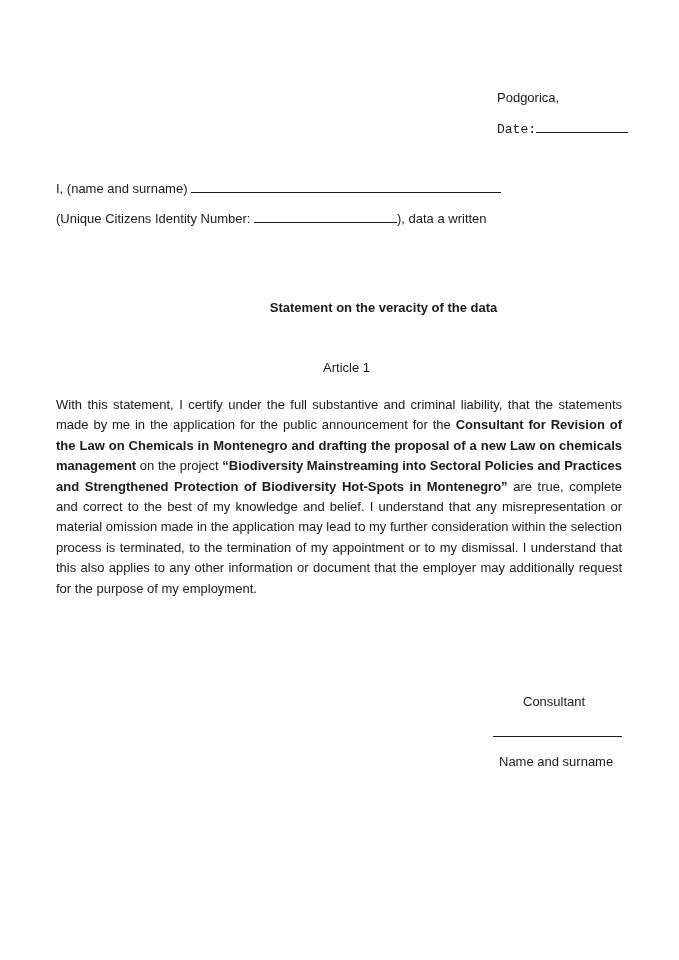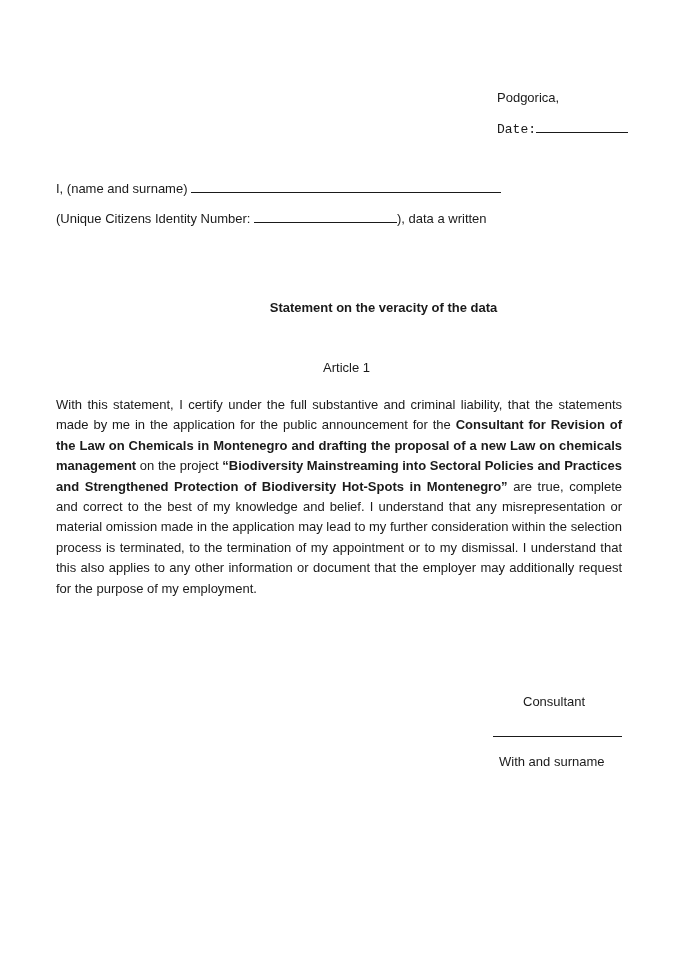--- a/index.html
+++ b/index.html
@@ -40,15 +40,15 @@
   </div>
 
   <div class="abs title" style="left:0; width:679px; text-align:center; top:300px;padding-left:44px;">Statement on the veracity of the data</div>
 
   <div class="abs" style="left:0; width:679px; text-align:center; top:360px;margin-left:7px;">Article 1</div>
 
   <div class="para"><span>With this statement, I certify under the full substantive and criminal liability, that the statements made by me in the application for the public announcement for the </span><b>Consultant for Revision of the Law on Chemicals in Montenegro and drafting the proposal of a new Law on chemicals management</b><span> on the project </span><b>“Biodiversity Mainstreaming into Sectoral Policies and Practices and Strengthened Protection of Biodiversity Hot-Spots in Montenegro”</b><span> are true, complete and correct to the best of my knowledge and belief. I understand that any misrepresentation or material omission made in the application may lead to my further consideration within the selection process is terminated, to the termination of my appointment or to my dismissal. I understand that this also applies to any other information or document that the employer may additionally request for the purpose of my employment.</span></div>
 
   <div class="abs" style="left:523px; top:694px;">Consultant</div>
   <div class="sig-line"></div>
-  <div class="abs" style="left:499px; top:754px;">With and surname</div>
+  <div class="abs" style="left:499px; top:754px;">Name and surname</div>
 
 </div>
 
 </body></html>

